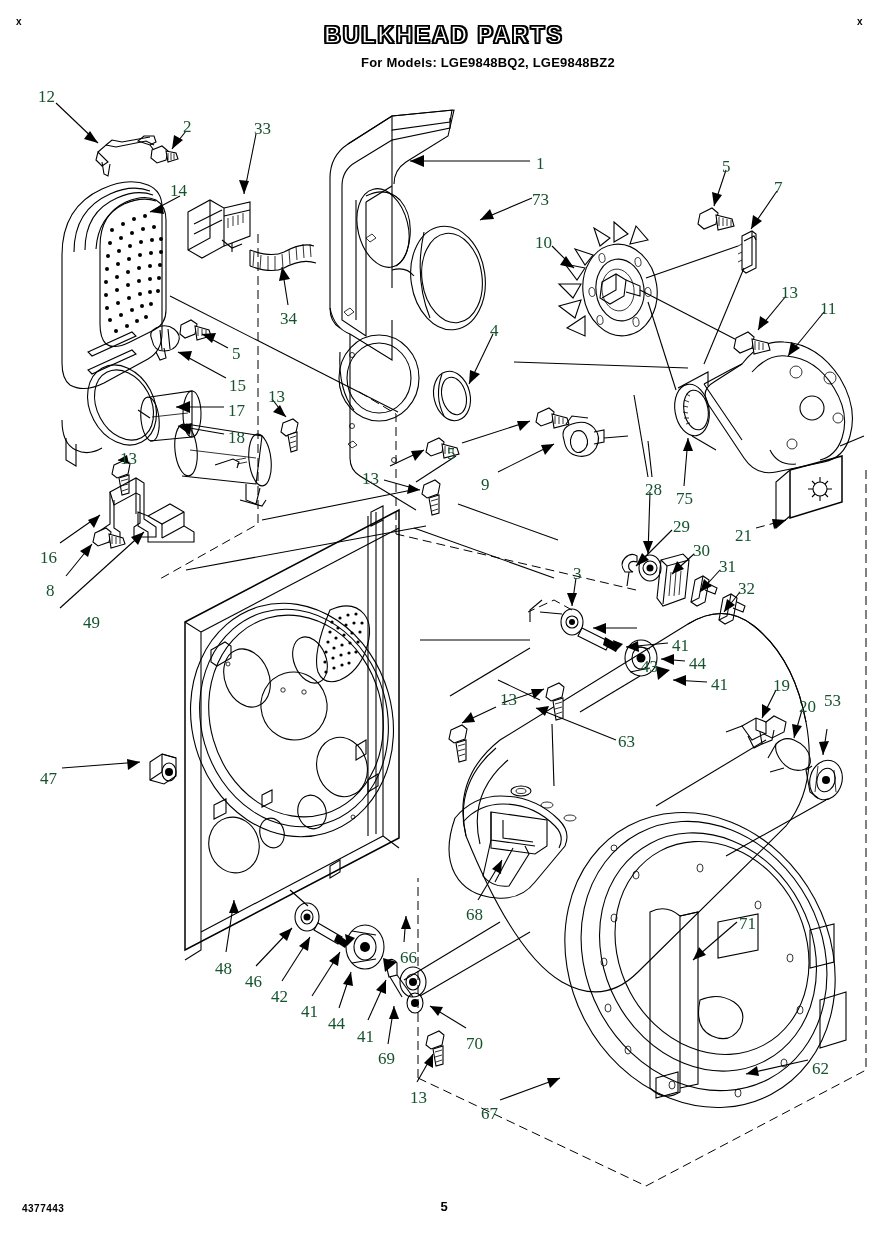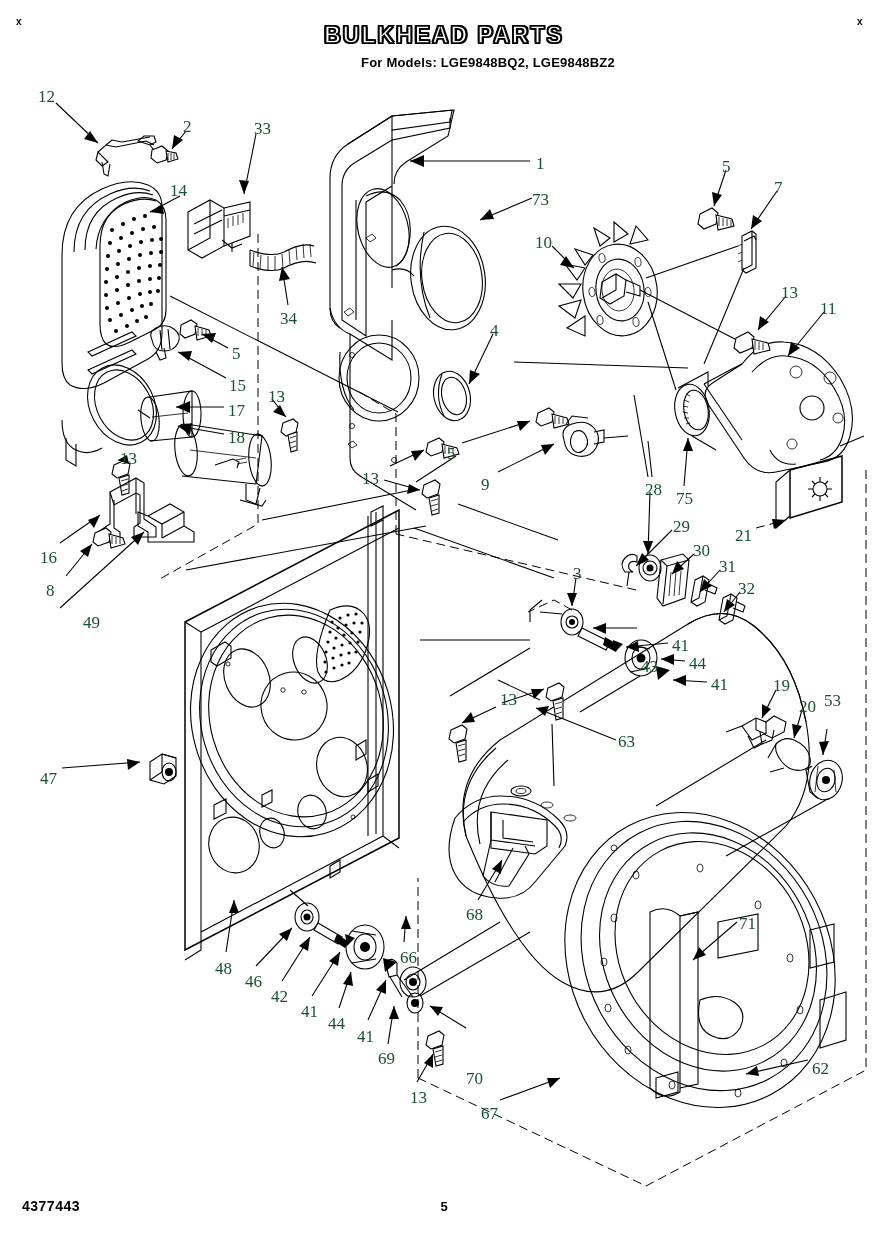--- a/index.html
+++ b/index.html
@@ -55,21 +55,21 @@
     text-align: center;
     font-size: 12.5px;
     font-weight: bold;
     color: #000;
     letter-spacing: 0.2px;
   }
   
   .foot-left {
     position: absolute;
     left: 22px; bottom: 20px;
-    font-size: 14px;
+    font-size: 10px;
     font-weight: bold;
     color: #000;
     letter-spacing: 0.5px;
   }
   .foot-center {
     position: absolute;
     left: 0; bottom: 20px;
     width: 888px;
     text-align: center;
     font-size: 13px;
@@ -933,21 +933,21 @@
   <span class="cn" style="left:466px;top:906px;">68</span>
   <span class="cn" style="left:739px;top:915px;">71</span>
   <span class="cn" style="left:215px;top:960px;">48</span>
   <span class="cn" style="left:245px;top:973px;">46</span>
   <span class="cn" style="left:271px;top:988px;">42</span>
   <span class="cn" style="left:301px;top:1003px;">41</span>
   <span class="cn" style="left:328px;top:1015px;">44</span>
   <span class="cn" style="left:357px;top:1028px;">41</span>
   <span class="cn" style="left:400px;top:949px;">66</span>
   <span class="cn" style="left:378px;top:1050px;">69</span>
-  <span class="cn" style="left:466px;top:1035px;margin-top:35px;">70</span>
+  <span class="cn" style="left:466px;top:1035px;">70</span>
   <span class="cn" style="left:410px;top:1089px;">13</span>
   <span class="cn" style="left:481px;top:1105px;">67</span>
   <span class="cn" style="left:812px;top:1060px;">62</span>
 
   <div class="foot-left">4377443</div>
   <div class="foot-center">5</div>
 
 </div>
 
 </body></html>

